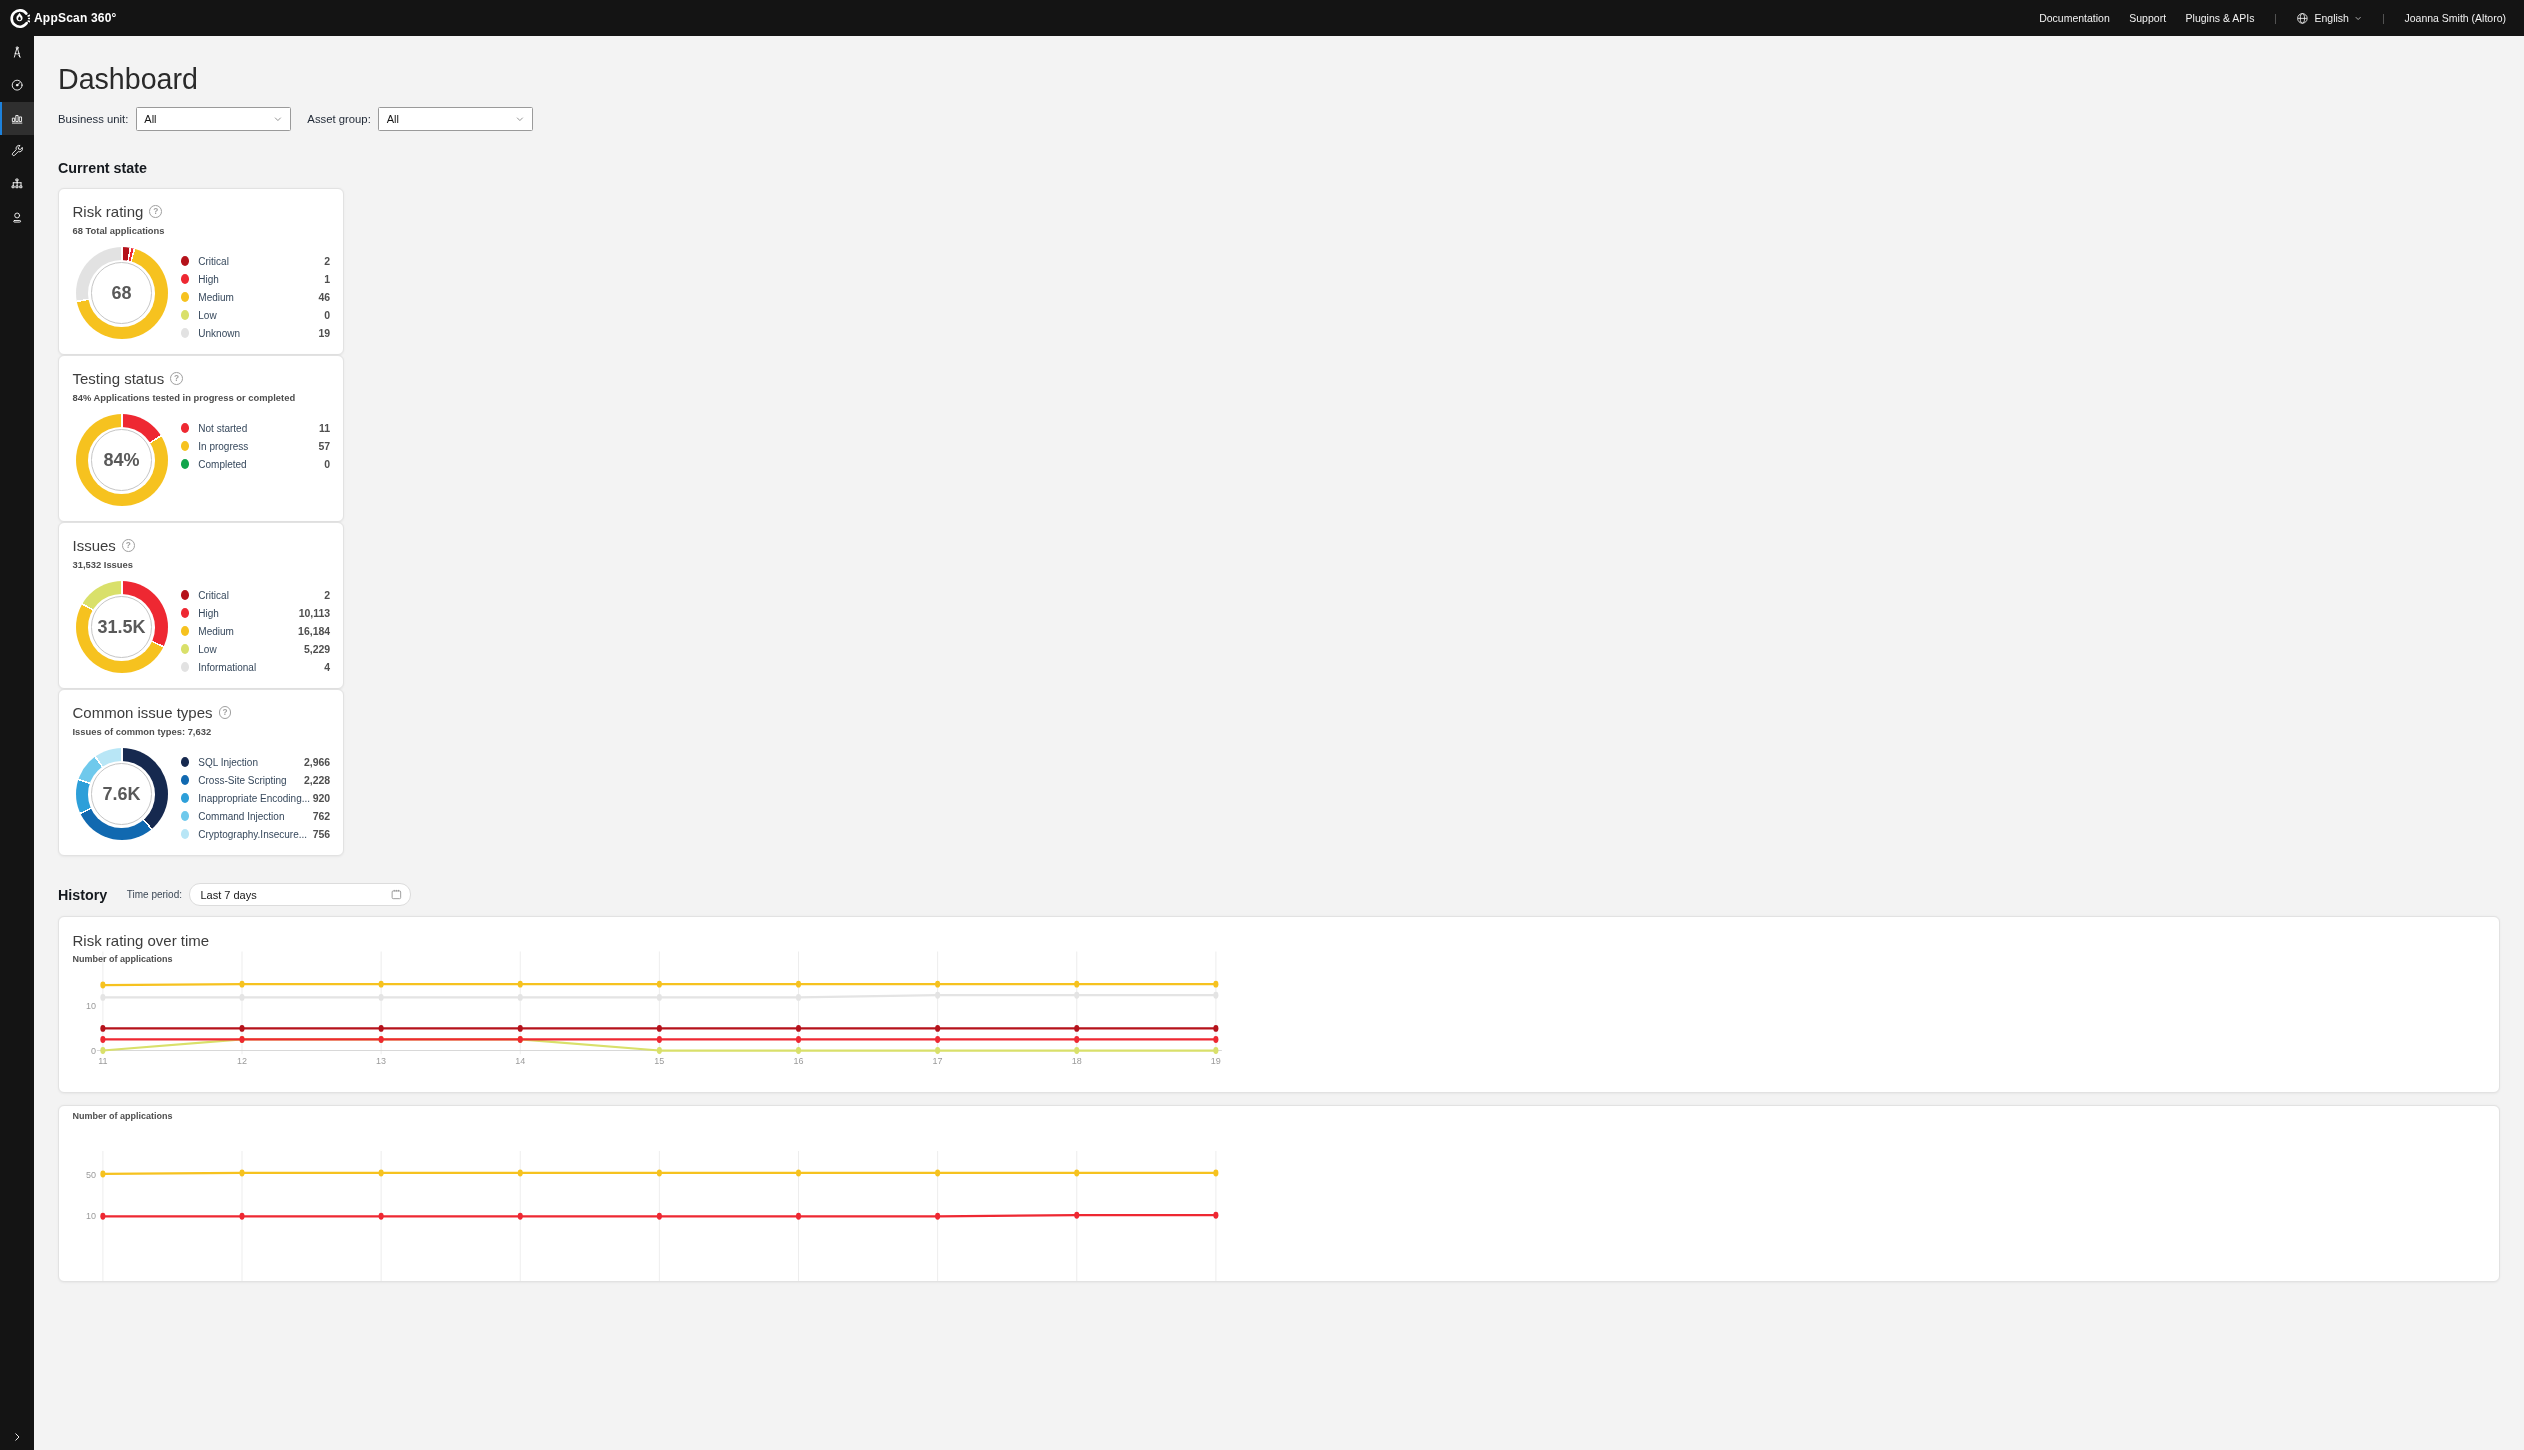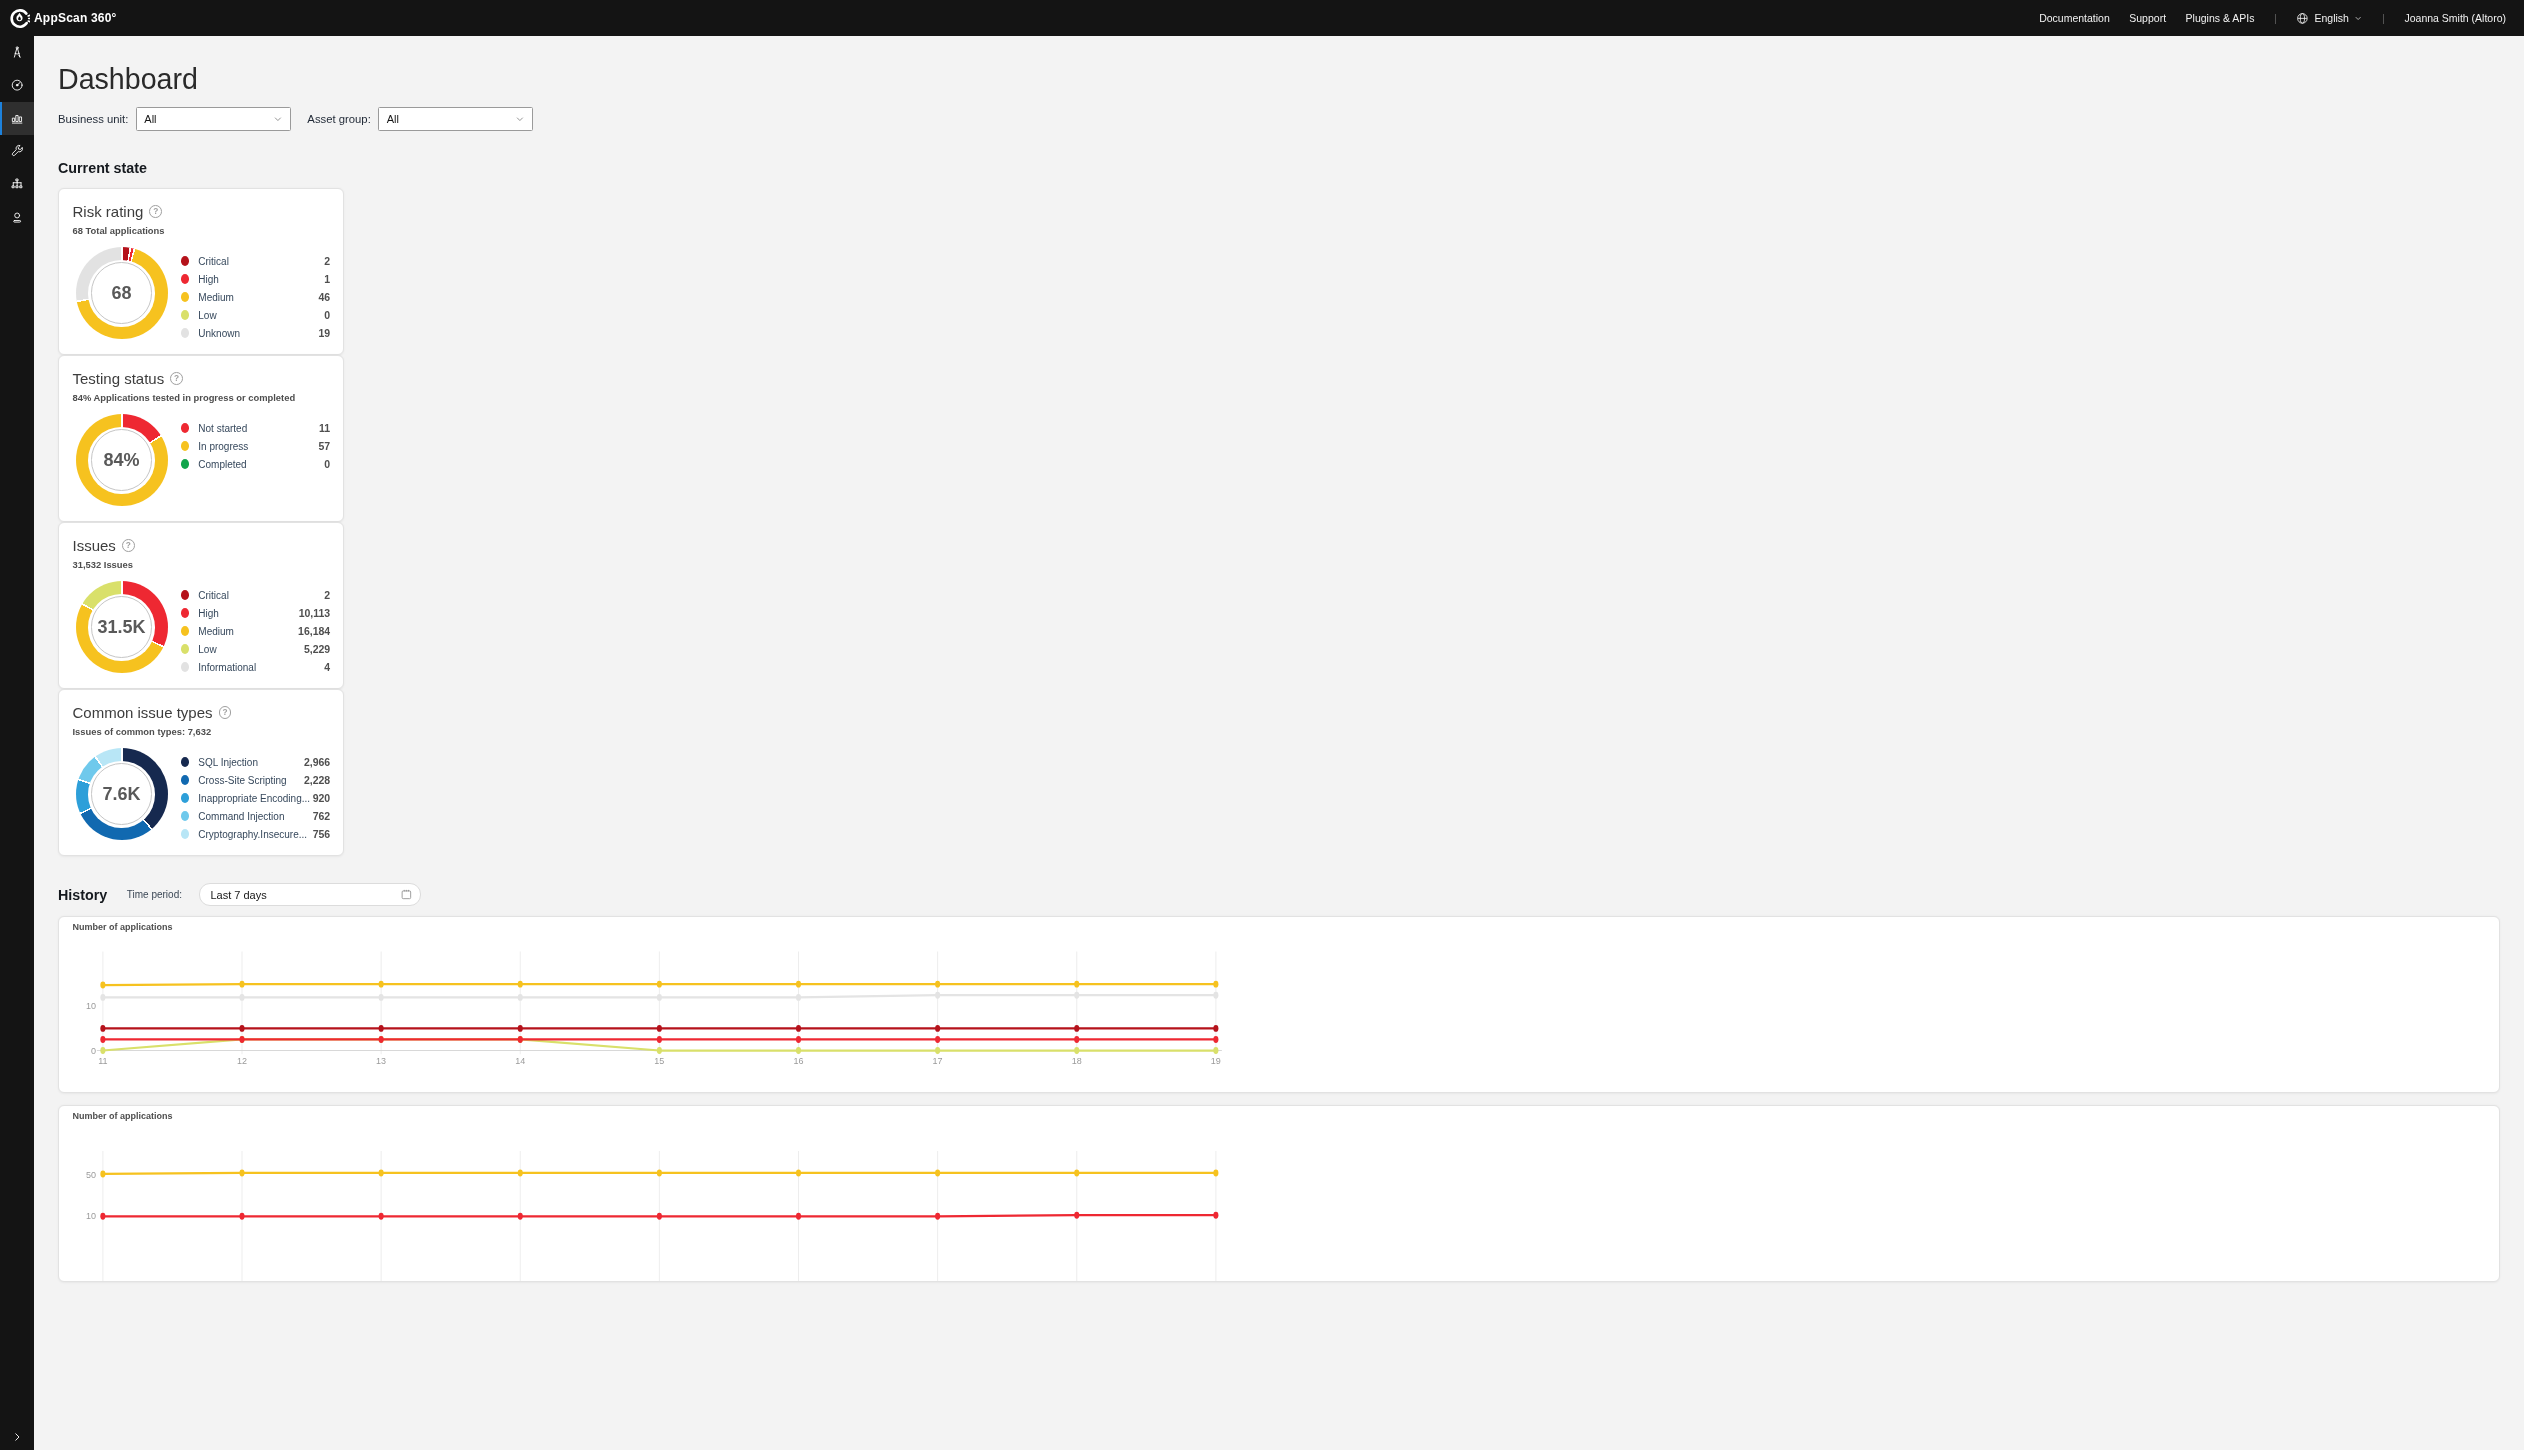--- a/index.html
+++ b/index.html
@@ -59,21 +59,21 @@
   .legend { position:absolute; left:122px; top:63px; right:12.8px; }
   .legend-row { display:flex; align-items:center; height:18px; }
   .lg-dot { width:8.3px; height:9.8px; border-radius:50%; margin-right:9px; flex:0 0 auto; }
   .lg-label { font-size:10px; color:#36485c; flex:1 1 auto; white-space:nowrap; overflow:hidden; padding-right:4.5px; }
   .lg-value { font-size:10.5px; font-weight:bold; color:#4f4f4f; white-space:nowrap; }
 
   
   .history-row { display:flex; align-items:center; margin-top:27px; height:22.5px; }
   .history-title { font-size:14.3px; font-weight:bold; color:#15191e; }
   .tp-label { margin-left:19.5px; font-size:10px; color:#3c4856; }
-  .tp-input { margin-left:17px; width:222px; height:22.5px; background:#fff; border:0.8px solid #dcdcdc;
+  .tp-input { margin-left:7px; width:222px; height:22.5px; background:#fff; border:0.8px solid #dcdcdc;
     border-radius:11px; display:flex; align-items:center; justify-content:space-between;
     padding:0 7.5px 0 10.5px; font-size:11px; color:#161616; cursor:pointer; }
 
   .chart-card { margin-top:10.5px; height:177px; background:#fff; border:0.8px solid #e2e2e2;
     border-radius:6px; position:relative; overflow:hidden; box-shadow:0 0.8px 2.3px rgba(0,0,0,.05); }
   .chart-card + .chart-card { margin-top:12px; }
   .chart-title { padding:15px 13.5px 0; font-size:15px; color:#3d3d3d; position:relative; z-index:2; }
   .chart-sub { padding:4.5px 13.5px 0; font-size:9px; font-weight:bold; color:#4e4e4e; position:relative; z-index:2; }
   svg.plot { position:absolute; left:0; top:0; z-index:1; }
 </style>
@@ -342,20 +342,21 @@
       <span>Last 7 days</span>
       <svg width="12.8" height="12.8" viewBox="0 0 24 24" fill="none" stroke="#8f8f8f" stroke-width="1.6">
         <rect x="4" y="5.5" width="16" height="14.5" rx="2"></rect>
           <path d="M8 3.5 v3 M12 3.5 v3 M16 3.5 v3"></path>
       </svg>
     </div>
   </div>
 
   <div id="history-charts">
       <div class="chart-card">
+        <div class="chart-title">Risk rating over time</div>
         <div class="chart-sub">Number of applications</div>
         <svg class="plot" width="1179" height="177" viewBox="0 0 1569 236">
           <line x1="57" x2="57" y1="46" y2="183" stroke="#e7e7e7" stroke-width="1"></line>
           <line x1="242.5" x2="242.5" y1="46" y2="183" stroke="#e7e7e7" stroke-width="1"></line>
           <line x1="428" x2="428" y1="46" y2="183" stroke="#e7e7e7" stroke-width="1"></line>
           <line x1="613.5" x2="613.5" y1="46" y2="183" stroke="#e7e7e7" stroke-width="1"></line>
           <line x1="799" x2="799" y1="46" y2="183" stroke="#e7e7e7" stroke-width="1"></line>
           <line x1="984.5" x2="984.5" y1="46" y2="183" stroke="#e7e7e7" stroke-width="1"></line>
           <line x1="1170" x2="1170" y1="46" y2="183" stroke="#e7e7e7" stroke-width="1"></line>
           <line x1="1355.5" x2="1355.5" y1="46" y2="183" stroke="#e7e7e7" stroke-width="1"></line>

